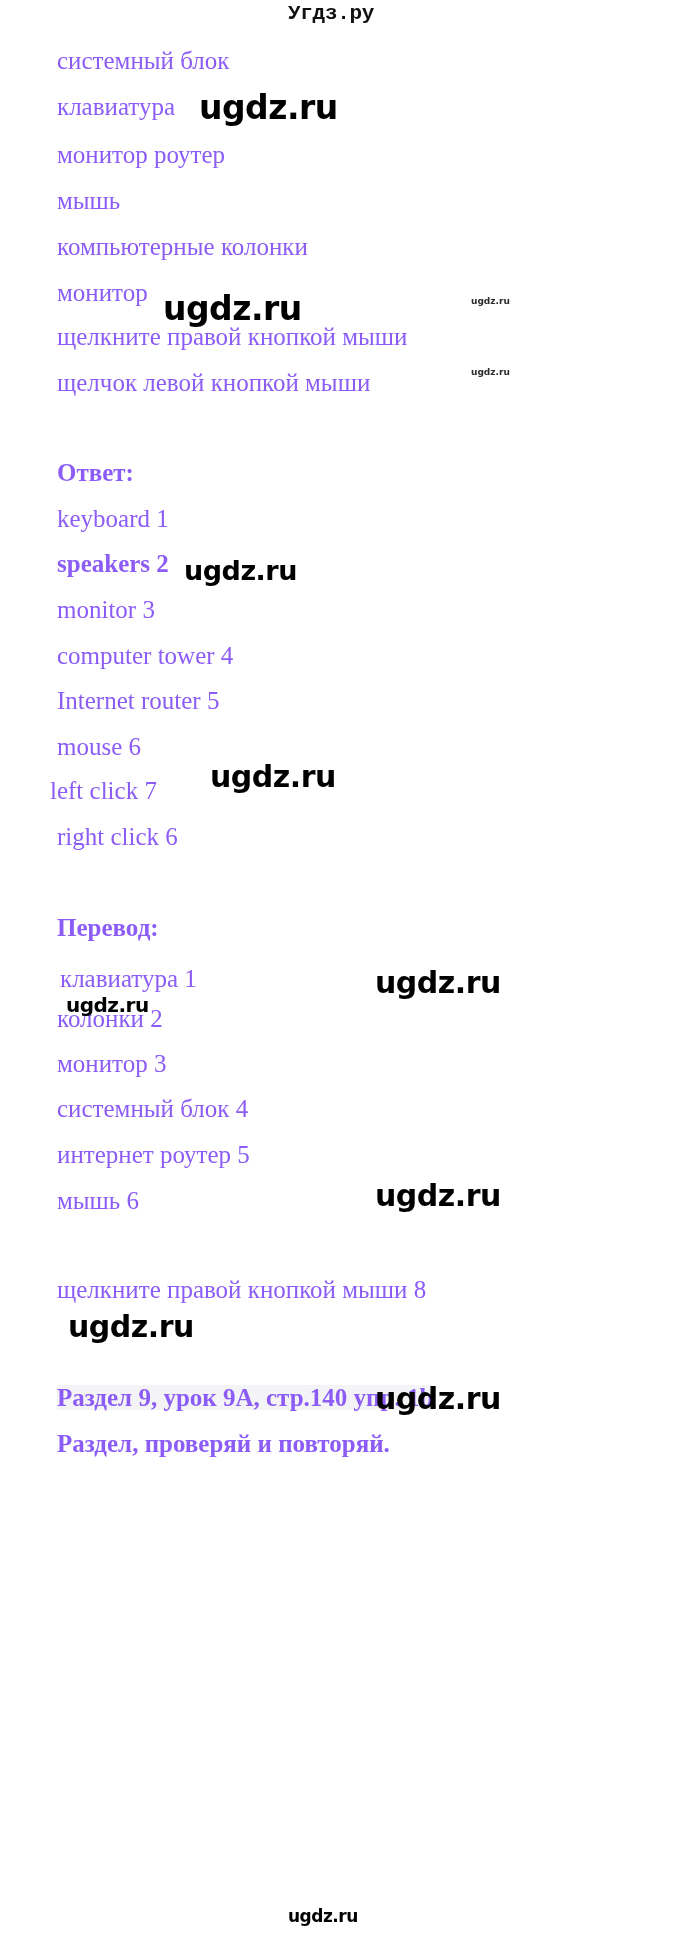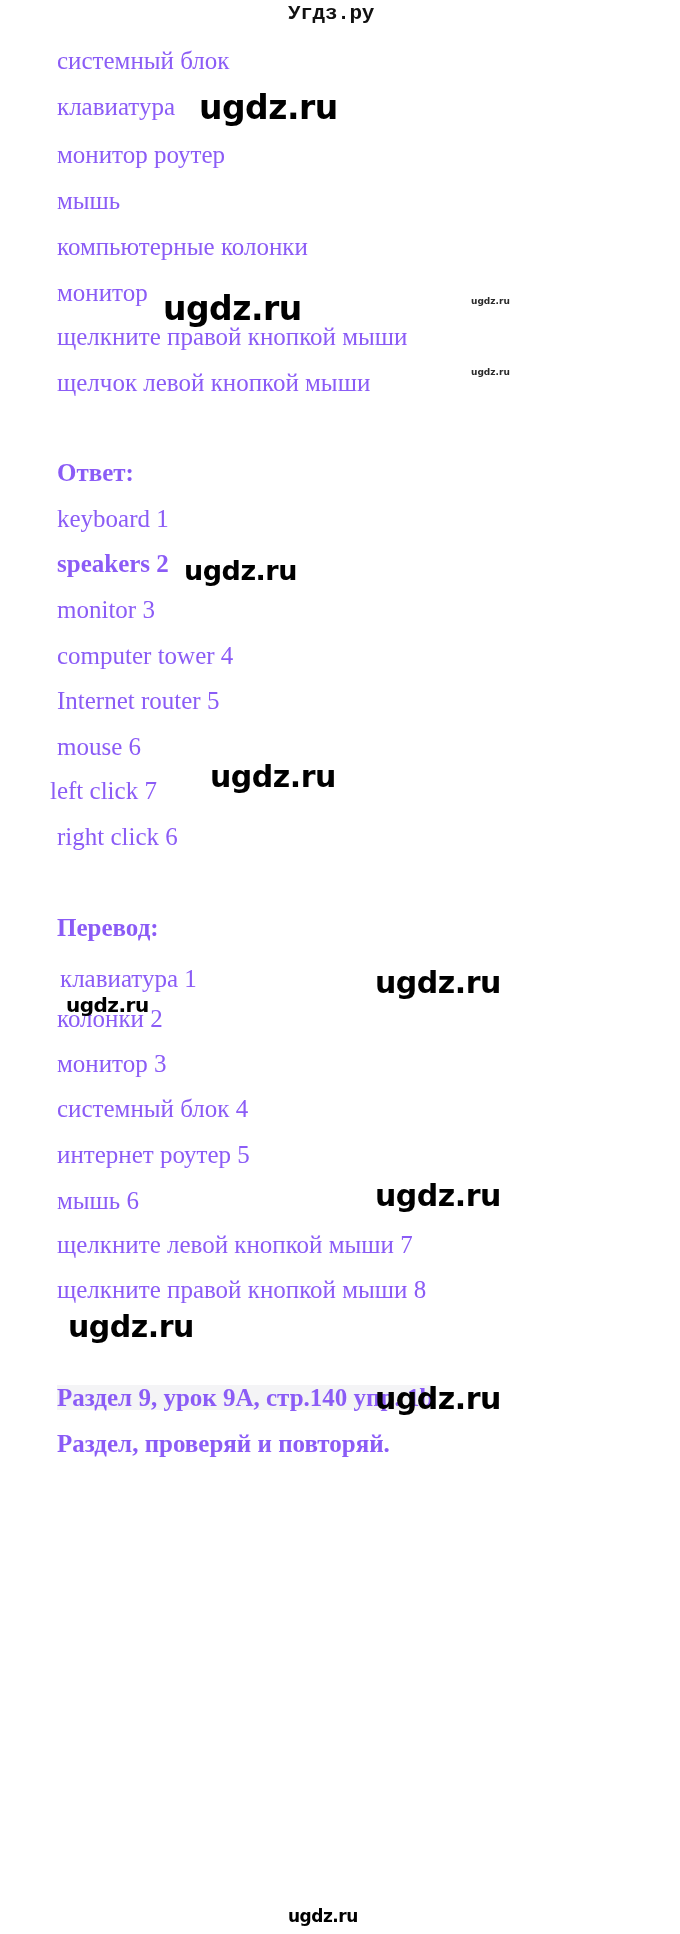--- a/index.html
+++ b/index.html
@@ -99,21 +99,20 @@
   <div class="line" style="left:50px; top:778px;">left click 7</div>
   <div class="line" style="left:57px; top:824px;">right click 6</div>
 
   <div class="line bold" style="left:57px; top:915px;">Перевод:</div>
   <div class="line" style="left:60px; top:960px;margin-top:6px;">клавиатура 1</div>
   <div class="line" style="left:57px; top:1006px;">колонки 2</div>
   <div class="line" style="left:57px; top:1051px;">монитор 3</div>
   <div class="line" style="left:57px; top:1096px;">системный блок 4</div>
   <div class="line" style="left:57px; top:1142px;">интернет роутер 5</div>
   <div class="line" style="left:57px; top:1188px;">мышь 6</div>
-  <div class="line" style="left:57px; top:1232px;">щелкните левой кнопкой мыши 7</div>
   <div class="line" style="left:57px; top:1277px;">щелкните правой кнопкой мыши 8</div>
 
   <div class="line bold hl" style="left:57px; top:1385px;">Раздел 9, урок 9А, стр.140 упр. 1b</div>
   <div class="line bold" style="left:57px; top:1431px;">Раздел, проверяй и повторяй.</div>
 
   <div class="wm wm-xl" style="left:199px; top:80px;">ugdz.ru</div>
   <div class="wm wm-xl" style="left:163px; top:281px;">ugdz.ru</div>
   <div class="wm wm-xs" style="left:471px; top:288px;">ugdz.ru</div>
   <div class="wm wm-xs" style="left:471px; top:359px;">ugdz.ru</div>
   <div class="wm wm-md" style="left:184px; top:547px;">ugdz.ru</div>

